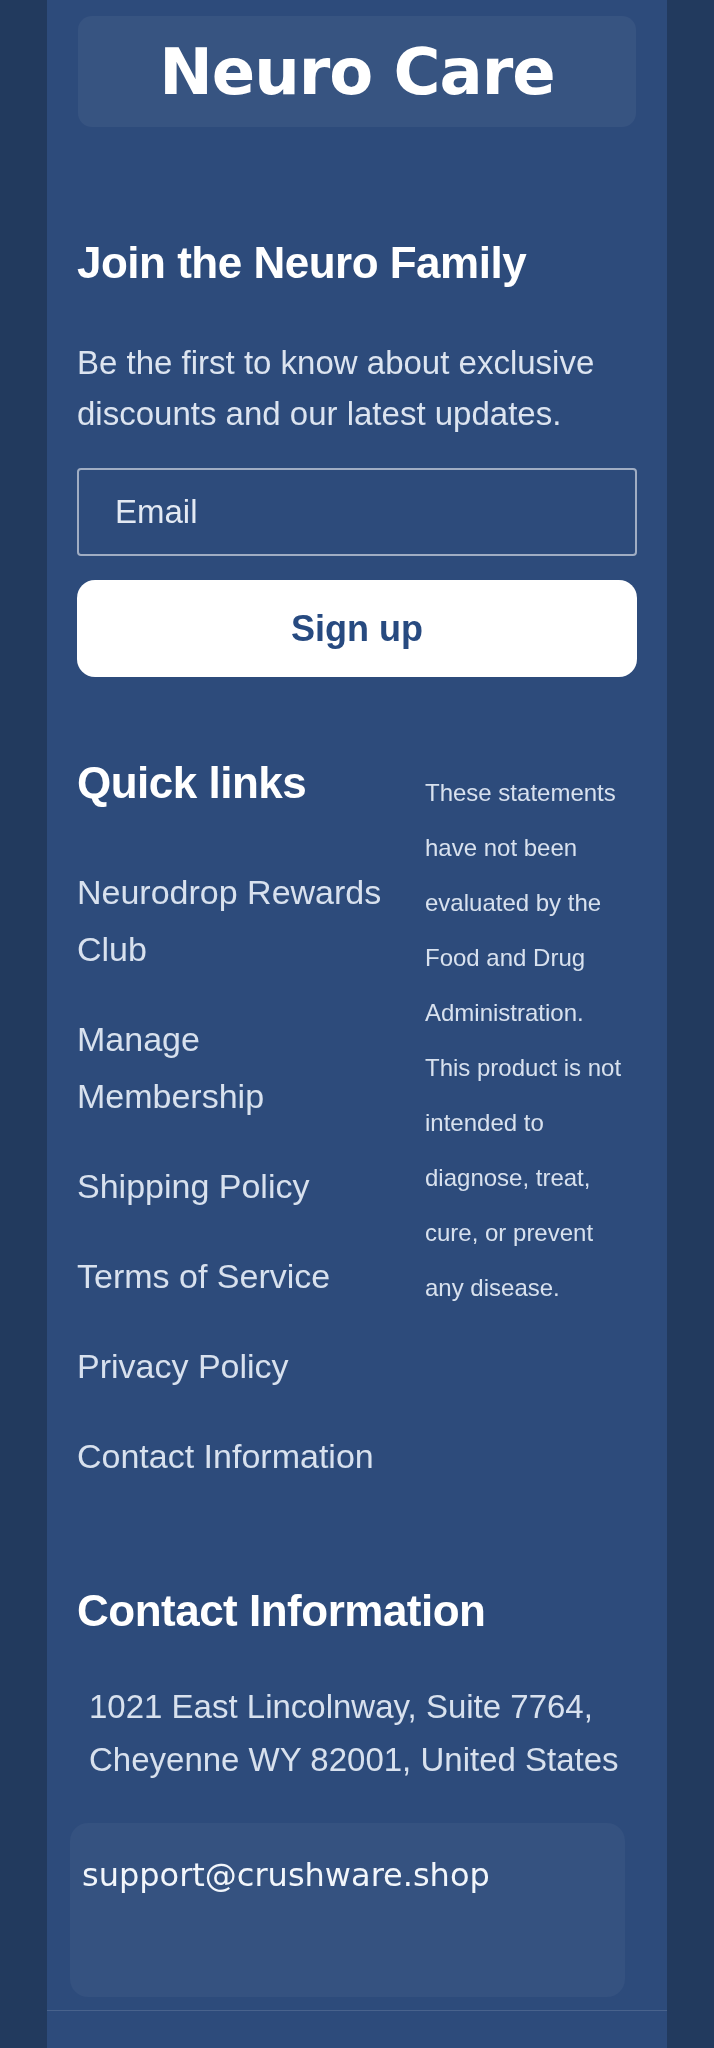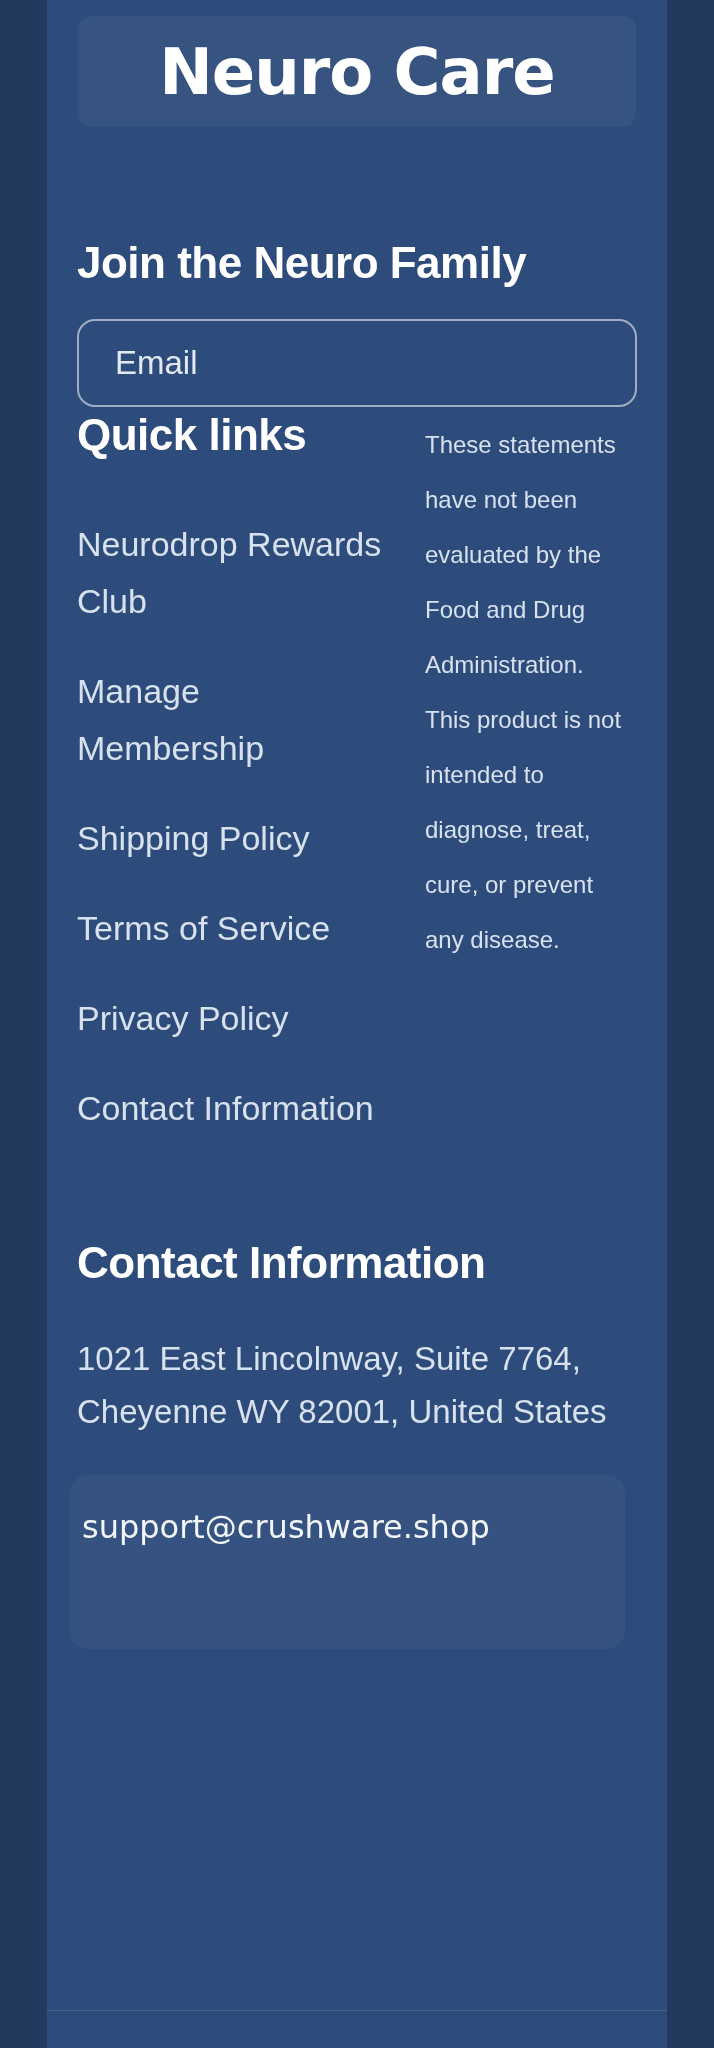--- a/index.html
+++ b/index.html
@@ -53,21 +53,21 @@
     white-space: pre;
   }
   .email-input {
     display: block;
     box-sizing: border-box;
     margin-top: 29px;
     width: 100%;
     height: 88px;
     background: transparent;
     border: 2px solid rgba(255,255,255,0.55);
-    border-radius: 18px;
+    border-radius: 4px;
     padding: 11px 36px;
     font-family: "Liberation Sans", sans-serif;
     font-size: 33px;
     color: #eef2f8;
     outline: none;
   }
   .email-input::placeholder { color: #e3e9f3; opacity: 1; }
   .signup-btn {
     display: block;
     box-sizing: border-box;
@@ -81,20 +81,21 @@
     font-size: 36px;
     font-weight: 800;
     color: #274a80;
     cursor: pointer;
   }
   
   .columns {
     display: grid;
     grid-template-columns: 348px 1fr;
     padding: 0 24px 0 30px;
+    margin-top: 78px;
   }
   .col-left .heading { margin-bottom: 54px; }
   .link-list { display: block; }
   .footer-link {
     display: block;
     font-size: 34px;
     line-height: 57px;
     color: #d8e1ee;
     text-decoration: none;
     margin-bottom: 33px;
@@ -104,21 +105,21 @@
     padding-top: 10px;
     font-size: 24px;
     line-height: 55px;
     color: #d8e1ee;
     white-space: pre;
   }
   
   .contact { padding: 0 30px; margin-top: 65px; }
   .contact .heading { margin-bottom: 42px; }
   .address {
-    margin: 0;
+    margin: 12px;
     font-style: normal;
     font-size: 33px;
     line-height: 53px;
     color: #d8e1ee;
     white-space: pre;
   }
   .contact-panel {
     box-sizing: border-box;
     margin: 37px 0 0 -7px;
     width: 555px;
@@ -149,21 +150,24 @@
 <body>
 
 <div class="screen">
 
   <div class="logo-band">
     <span class="logo-text">Neuro Care</span>
   </div>
 
   <div class="newsletter">
     <h2 class="heading">Join the Neuro Family</h2>
+    <p class="newsletter-sub">Be the first to know about exclusive
+discounts and our latest updates.</p>
     <input class="email-input" type="email" placeholder="Email" style="">
+    <button class="signup-btn">Sign up</button>
   </div>
 
   <div class="columns">
     <div class="col-left">
       <h3 class="heading">Quick links</h3>
       <nav class="link-list">
         <a href="#" class="footer-link">Neurodrop Rewards
 Club</a>
         <a href="#" class="footer-link">Manage
 Membership</a>

